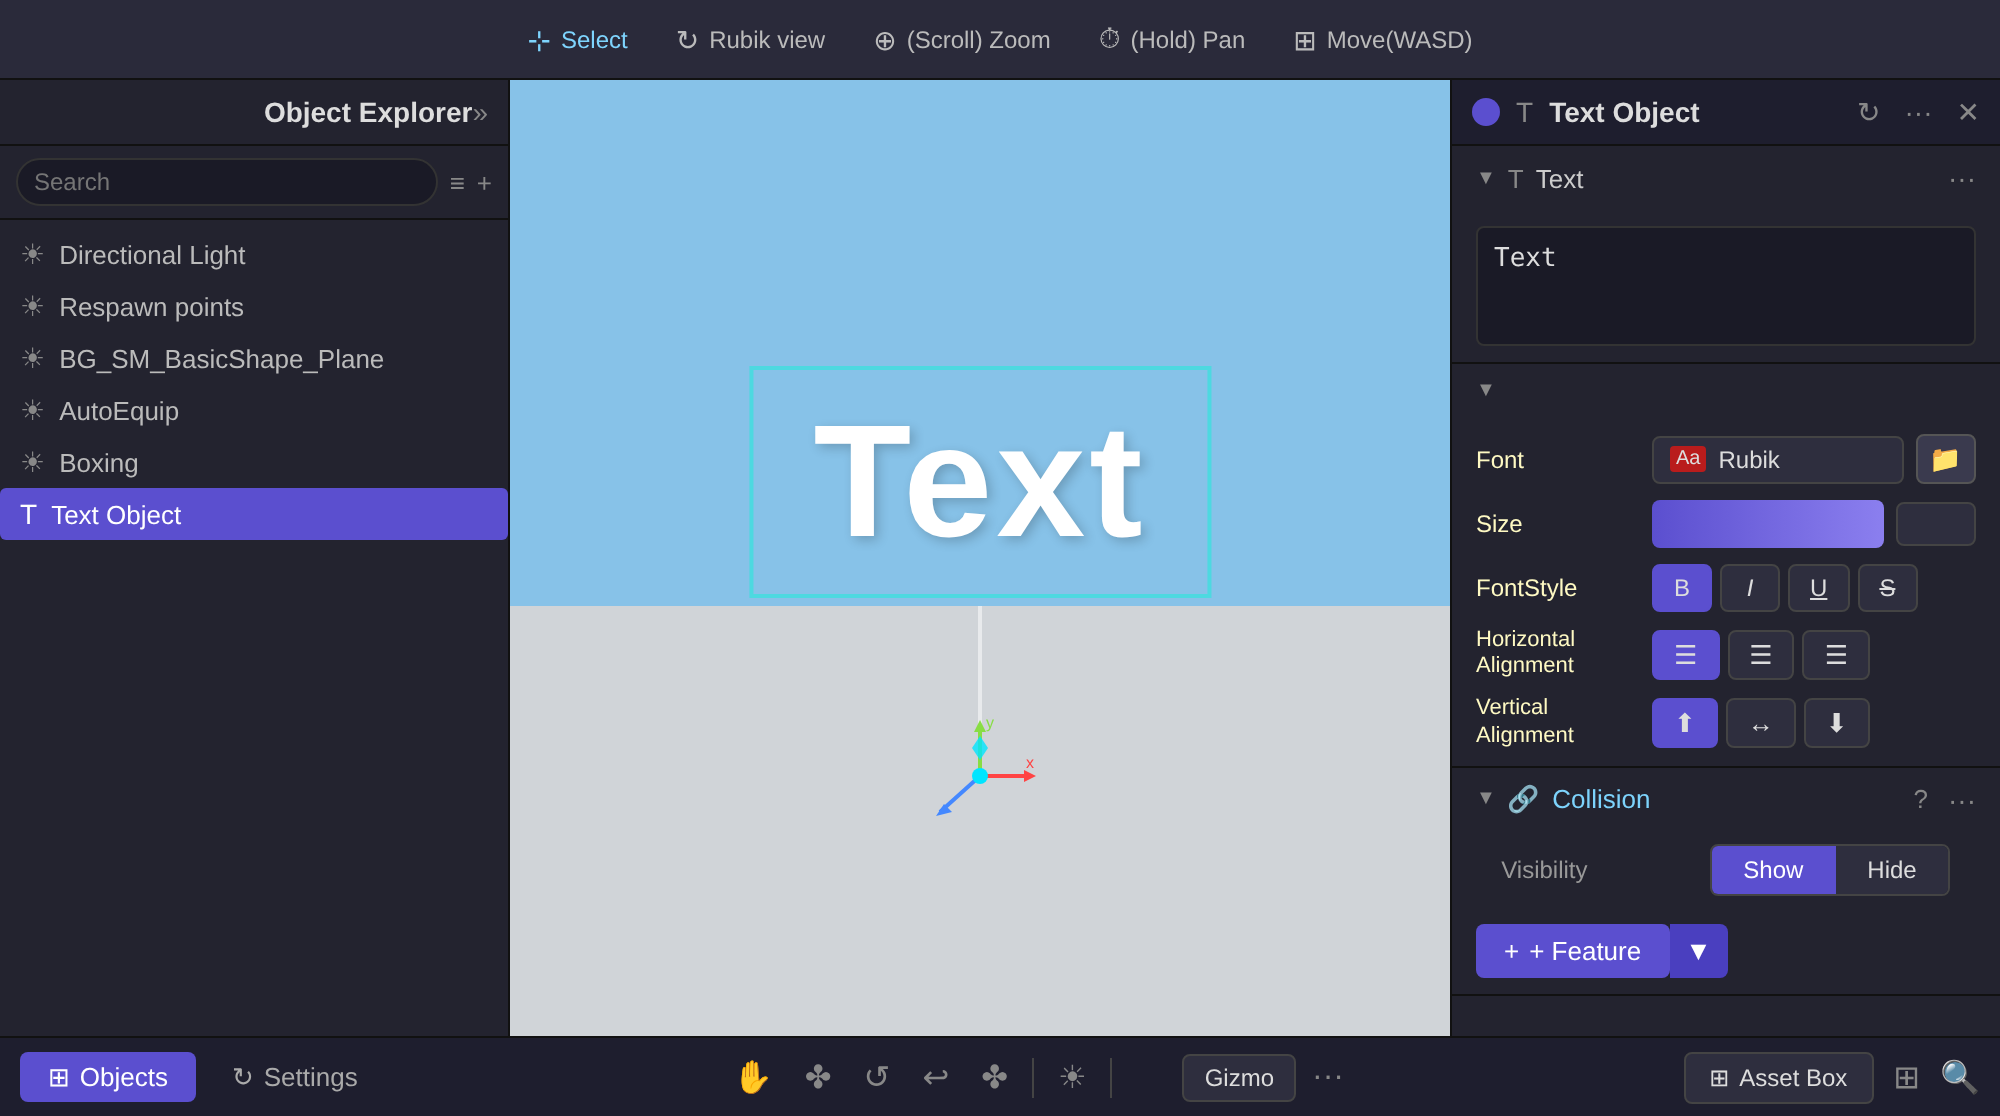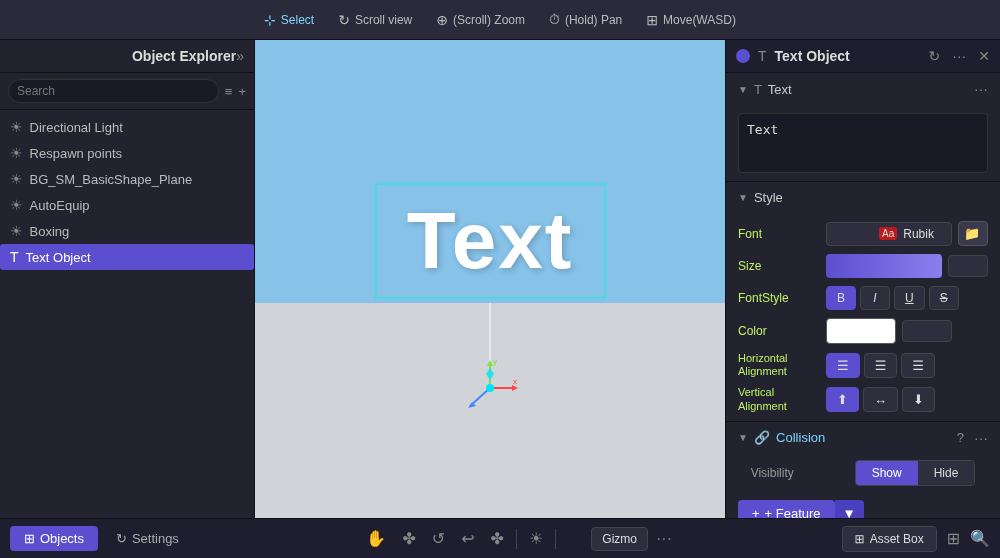--- a/index.html
+++ b/index.html
@@ -65,25 +65,25 @@
     .section { border-bottom: 1px solid #111; }
     .section-header { display: flex; align-items: center; gap: 6px; padding: 8px 12px; cursor: pointer; }
     .section-header .arrow { color: #888; font-size: 10px; }
     .section-header .label { font-size: 13px; color: #ccc; font-weight: 500; flex: 1; }
     .section-header .more { color: #888; cursor: pointer; font-size: 14px; }
     .section-content { padding: 8px 12px; display: flex; flex-direction: column; gap: 8px; }
 
     .text-input-box { background: #1a1a26; border: 1px solid #333; border-radius: 4px; color: #ddd; padding: 8px; font-size: 13px; width: 100%; height: 60px; resize: none; outline: none; }
 
     .prop-row { display: flex; align-items: center; gap: 8px; }
-    .prop-label { color: #bef264; font-size: 12px; width: 80px; flex-shrink: 0; }
+    .prop-label { color: #fef9c3; font-size: 12px; width: 80px; flex-shrink: 0; }
     .prop-value { flex: 1; display: flex; align-items: center; gap: 6px; }
 
     .font-selector { background: #2e2e3e; border: 1px solid #444; border-radius: 4px; padding: 4px 8px; color: #ddd; font-size: 12px; display: flex; align-items: center; gap: 6px; flex: 1; cursor: pointer; }
-    .font-selector .font-icon { background: #b91c1c; border-radius: 2px; padding: 1px 3px; font-size: 10px; margin-left: 44px; }
+    .font-selector .font-icon { background: #b91c1c; border-radius: 2px; padding: 1px 3px; font-size: 10px; }
     .font-folder { background: #3a3a4e; border: 1px solid #555; border-radius: 4px; padding: 4px 6px; cursor: pointer; color: #aaa; }
 
     .size-slider { flex: 1; height: 24px; background: linear-gradient(to right, #5b4fcf, #8b7fef); border-radius: 4px; }
     .size-input { width: 40px; background: #2e2e3e; border: 1px solid #444; border-radius: 4px; color: #ddd; font-size: 12px; text-align: center; padding: 3px; }
 
     .style-buttons { display: flex; gap: 4px; }
     .style-btn { background: #2e2e3e; border: 1px solid #444; border-radius: 4px; color: #ddd; font-size: 12px; padding: 4px 10px; cursor: pointer; min-width: 30px; text-align: center; }
     .style-btn.active { background: #5b4fcf; border-color: #5b4fcf; }
 
     .color-swatch { width: 70px; height: 26px; background: #fff; border: 1px solid #555; border-radius: 4px; cursor: pointer; }
@@ -132,21 +132,21 @@
 </head>
 <body>
 
 <div class="top-bar">
   <div class="top-bar-item active">
     <span class="icon">⊹</span>
     <span>Select</span>
   </div>
   <div class="top-bar-item">
     <span class="icon">↻</span>
-    <span>Scroll view</span>
+    <span>Rubik view</span>
   </div>
   <div class="top-bar-item">
     <span class="icon">⊕</span>
     <span>(Scroll) Zoom</span>
   </div>
   <div class="top-bar-item">
     <span class="icon">⏱</span>
     <span>(Hold) Pan</span>
   </div>
   <div class="top-bar-item">
@@ -240,21 +240,20 @@
         <span class="more">···</span>
       </div>
       <div class="section-content">
         <textarea class="text-input-box" style="">Text</textarea>
       </div>
     </div>
 
     <div class="section">
       <div class="section-header">
         <span class="arrow">▼</span>
-        <span class="label">Style</span>
       </div>
       <div class="section-content">
 
         <div class="prop-row">
           <span class="prop-label">Font</span>
           <div class="prop-value">
             <div class="font-selector">
               <span class="font-icon">Aa</span>
               <span>Rubik</span>
             </div>
@@ -273,27 +272,20 @@
         <div class="prop-row">
           <span class="prop-label">FontStyle</span>
           <div class="prop-value style-buttons">
             <button class="style-btn active">B</button>
             <button class="style-btn"><em>I</em></button>
             <button class="style-btn"><u>U</u></button>
             <button class="style-btn"><s>S</s></button>
           </div>
         </div>
 
-        <div class="prop-row">
-          <span class="prop-label">Color</span>
-          <div class="prop-value">
-            <div class="color-swatch"></div>
-            <input class="opacity-input" type="text" style="">
-          </div>
-        </div>
 
         <div class="prop-row">
           <span class="prop-label" style="font-size:11px;line-height:1.2;">Horizontal Alignment</span>
           <div class="prop-value align-buttons">
             <button class="align-btn active">☰</button>
             <button class="align-btn">☰</button>
             <button class="align-btn">☰</button>
           </div>
         </div>
 

